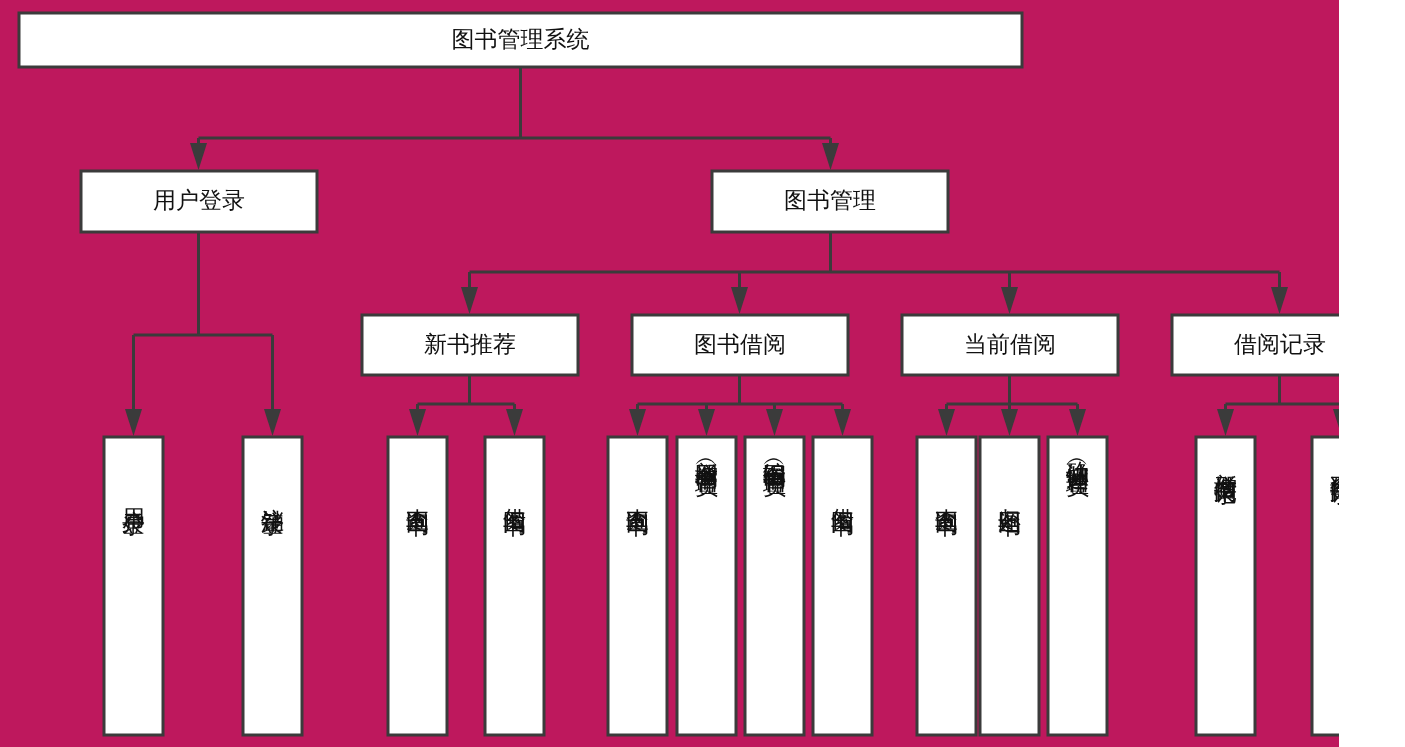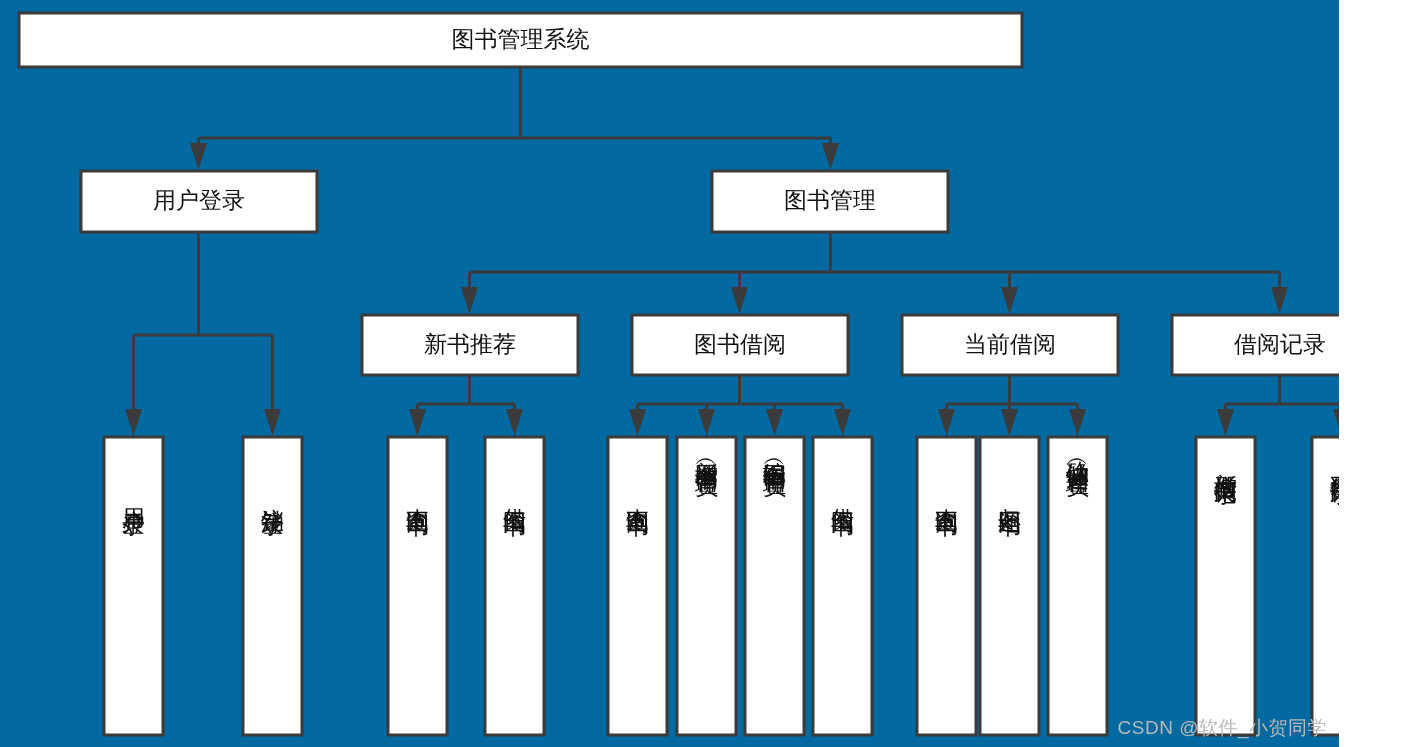--- a/index.html
+++ b/index.html
@@ -7,21 +7,21 @@
     padding: 0;
     background: #ffffff;
   }
   body {
     font-family: "Liberation Sans", "DejaVu Sans", sans-serif;
   }
   #diagram-root {
     position: relative;
     width: 1339px;
     height: 747px;
-    background: #0369a1;
+    background: #be185d;
     overflow: hidden;
   }
   svg.flow {
     position: absolute;
     left: 0;
     top: 0;
     width: 1405px;
     height: 747px;
   }
   .node-box {
@@ -236,15 +236,14 @@
     <span class="vert-text">确认归还（管理员）</span>
   </div>
 
   <div class="vert-text-wrap" style="left:1196px; top:455px; width:59px; height:280px;">
     <span class="vert-text">新增借阅记录</span>
   </div>
   <div class="vert-text-wrap" style="left:1312px; top:455px; width:59px; height:280px;">
     <span class="vert-text">查询借阅记录</span>
   </div>
 
-  <div class="watermark">CSDN @软件_小贺同学</div>
 
 </div>
 
 </body></html>

